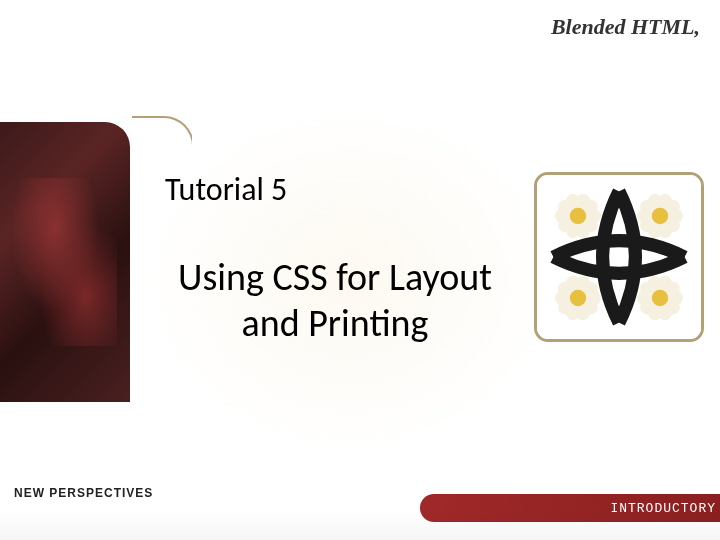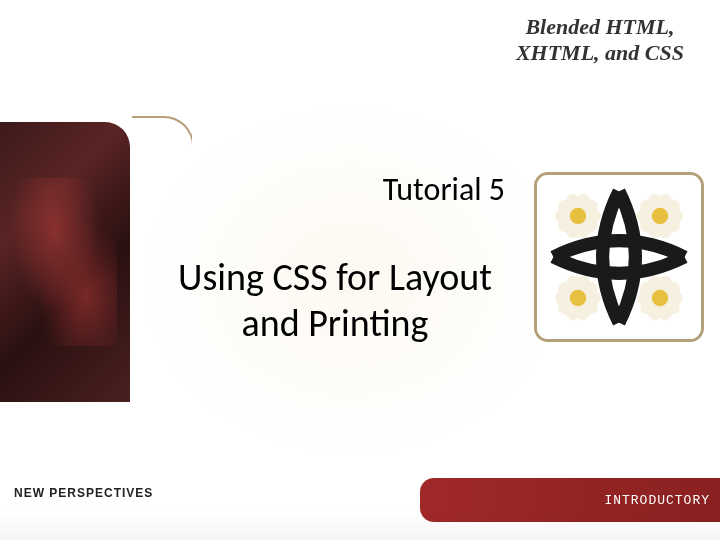--- a/index.html
+++ b/index.html
@@ -20,22 +20,22 @@
       top: 0;
       left: 0;
       width: 100%;
       height: 100%;
       background: radial-gradient(ellipse 300px 250px at 350px 280px, rgba(250,240,220,0.4) 0%, transparent 70%);
       pointer-events: none;
     }
     .header-title {
       position: absolute;
       top: 14px;
-      right: 36px;
-      text-align: center;
+      right: 20px;
+      text-align: right;
       font-family: Georgia, 'Times New Roman', serif;
       font-style: italic;
       font-weight: bold;
       font-size: 22px;
       line-height: 1.2;
       color: #333333;
     }
     .left-image {
       position: absolute;
       left: 0;
@@ -69,21 +69,21 @@
     }
     .right-image svg {
       width: 100%;
       height: 100%;
     }
     .main-title {
       position: absolute;
       left: 165px;
       top: 170px;
       width: 340px;
-      text-align: right;
+      text-align: left;
       font-size: 32px;
       color: #000000;
       font-weight: 400;
     }
     .sub-title {
       position: absolute;
       left: 165px;
       top: 255px;
       width: 340px;
       text-align: center;
@@ -121,28 +121,28 @@
       font-size: 12px;
       letter-spacing: 1px;
       color: #222222;
       margin-top: 16px;
     }
     .footer-bar {
       position: absolute;
       right: 0;
       bottom: 18px;
       width: 300px;
-      height: 44px;
+      height: 28px;
       background: linear-gradient(90deg, #a02828 0%, #8a2020 100%);
       border-top-left-radius: 14px;
       border-bottom-left-radius: 14px;
       display: flex;
       align-items: center;
       justify-content: flex-end;
-      padding-right: 10px;
+      padding-right: 4px;
     }
     .footer-bar-text {
       color: #ffffff;
       font-family: 'Courier New', monospace;
       font-size: 13px;
       letter-spacing: 1px;
     }
     .bottom-shadow {
       position: absolute;
       left: 0;
@@ -153,21 +153,20 @@
       pointer-events: none;
     }
   </style>
 </head>
 <body>
 
 <div class="bg-watermark"></div>
 
 <div class="header-title">
   <span>Blended HTML,</span><br>
-  <span>XHTML, and CSS</span>
 </div>
 
 <div class="left-image"></div>
 
 <div class="curve-accent"></div>
 
 <div class="right-image">
   <svg viewBox="0 0 100 100" preserveAspectRatio="xMidYMid slice">
     <rect width="100" height="100" fill="#ffffff"></rect>
     <g transform="translate(25,25)">

